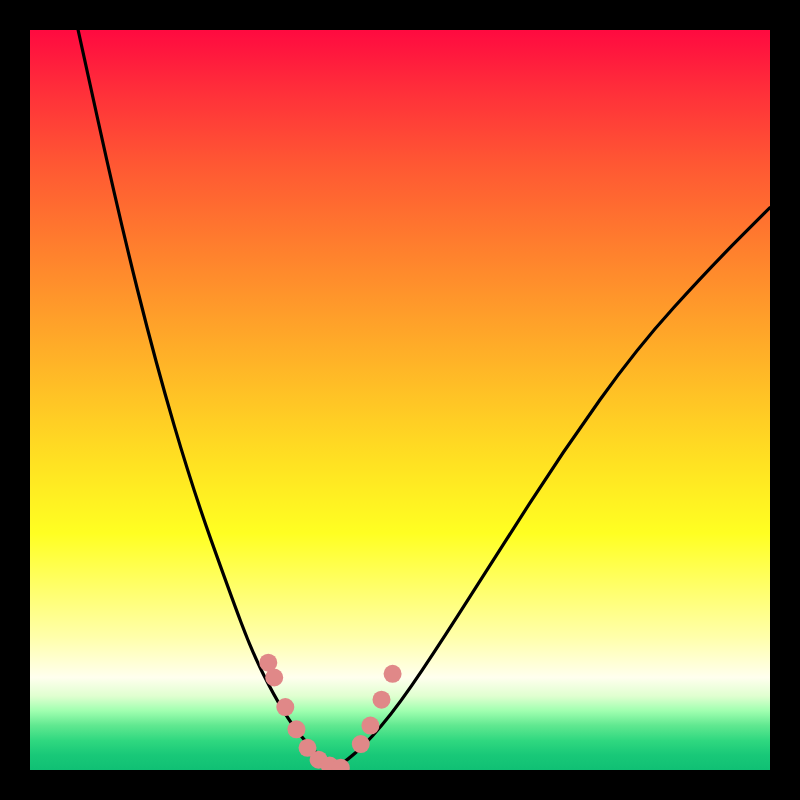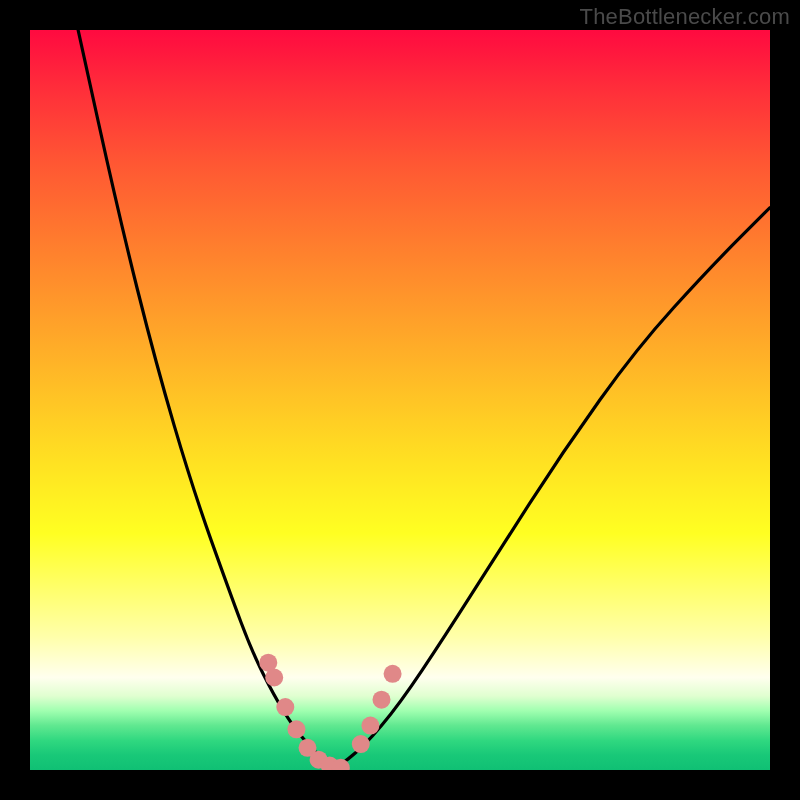--- a/index.html
+++ b/index.html
@@ -55,21 +55,20 @@
     position: absolute;
     left: 0; top: 0;
     width: 100%; height: 100%;
     z-index: 5;
   }
 </style>
 </head>
 <body>
 
 <div class="frame">
-  <div class="watermark">TheBottlenecker.com</div>
   <div class="plot-area">
     <div class="gradient-bg"></div>
     <svg class="curves" viewBox="0 0 740 740" preserveAspectRatio="none">
       <g id="curve-group">
           <path d="M48.10 0.00 Q48.10 0.00 68.45 92.50 Q88.80 185.00 107.30 259.00 Q125.80 333.00 144.30 395.90 Q162.80 458.80 181.30 510.60 Q199.80 562.40 210.90 592.00 Q222.00 621.60 233.10 643.80 Q244.20 666.00 253.45 680.80 Q262.70 695.60 270.10 704.85 Q277.50 714.10 284.90 721.50 Q292.30 728.90 297.85 734.45 L303.40 740.00" fill="none" stroke="#000000" stroke-width="3.2" stroke-linecap="round" stroke-linejoin="round"></path>
           <path d="M303.40 740.00 Q303.40 740.00 318.20 728.90 Q333.00 717.80 351.50 695.60 Q370.00 673.40 392.20 640.10 Q414.40 606.80 440.30 566.10 Q466.20 525.40 499.50 473.60 Q532.80 421.80 569.80 370.00 Q606.80 318.20 643.80 277.50 Q680.80 236.80 710.40 207.20 L740.00 177.60" fill="none" stroke="#000000" stroke-width="3.2" stroke-linecap="round" stroke-linejoin="round"></path>
         </g>
       <g id="dot-group">
           <circle cx="238.28" cy="632.70" r="9" fill="#e08888"></circle>
           <circle cx="244.20" cy="647.50" r="9" fill="#e08888"></circle>

